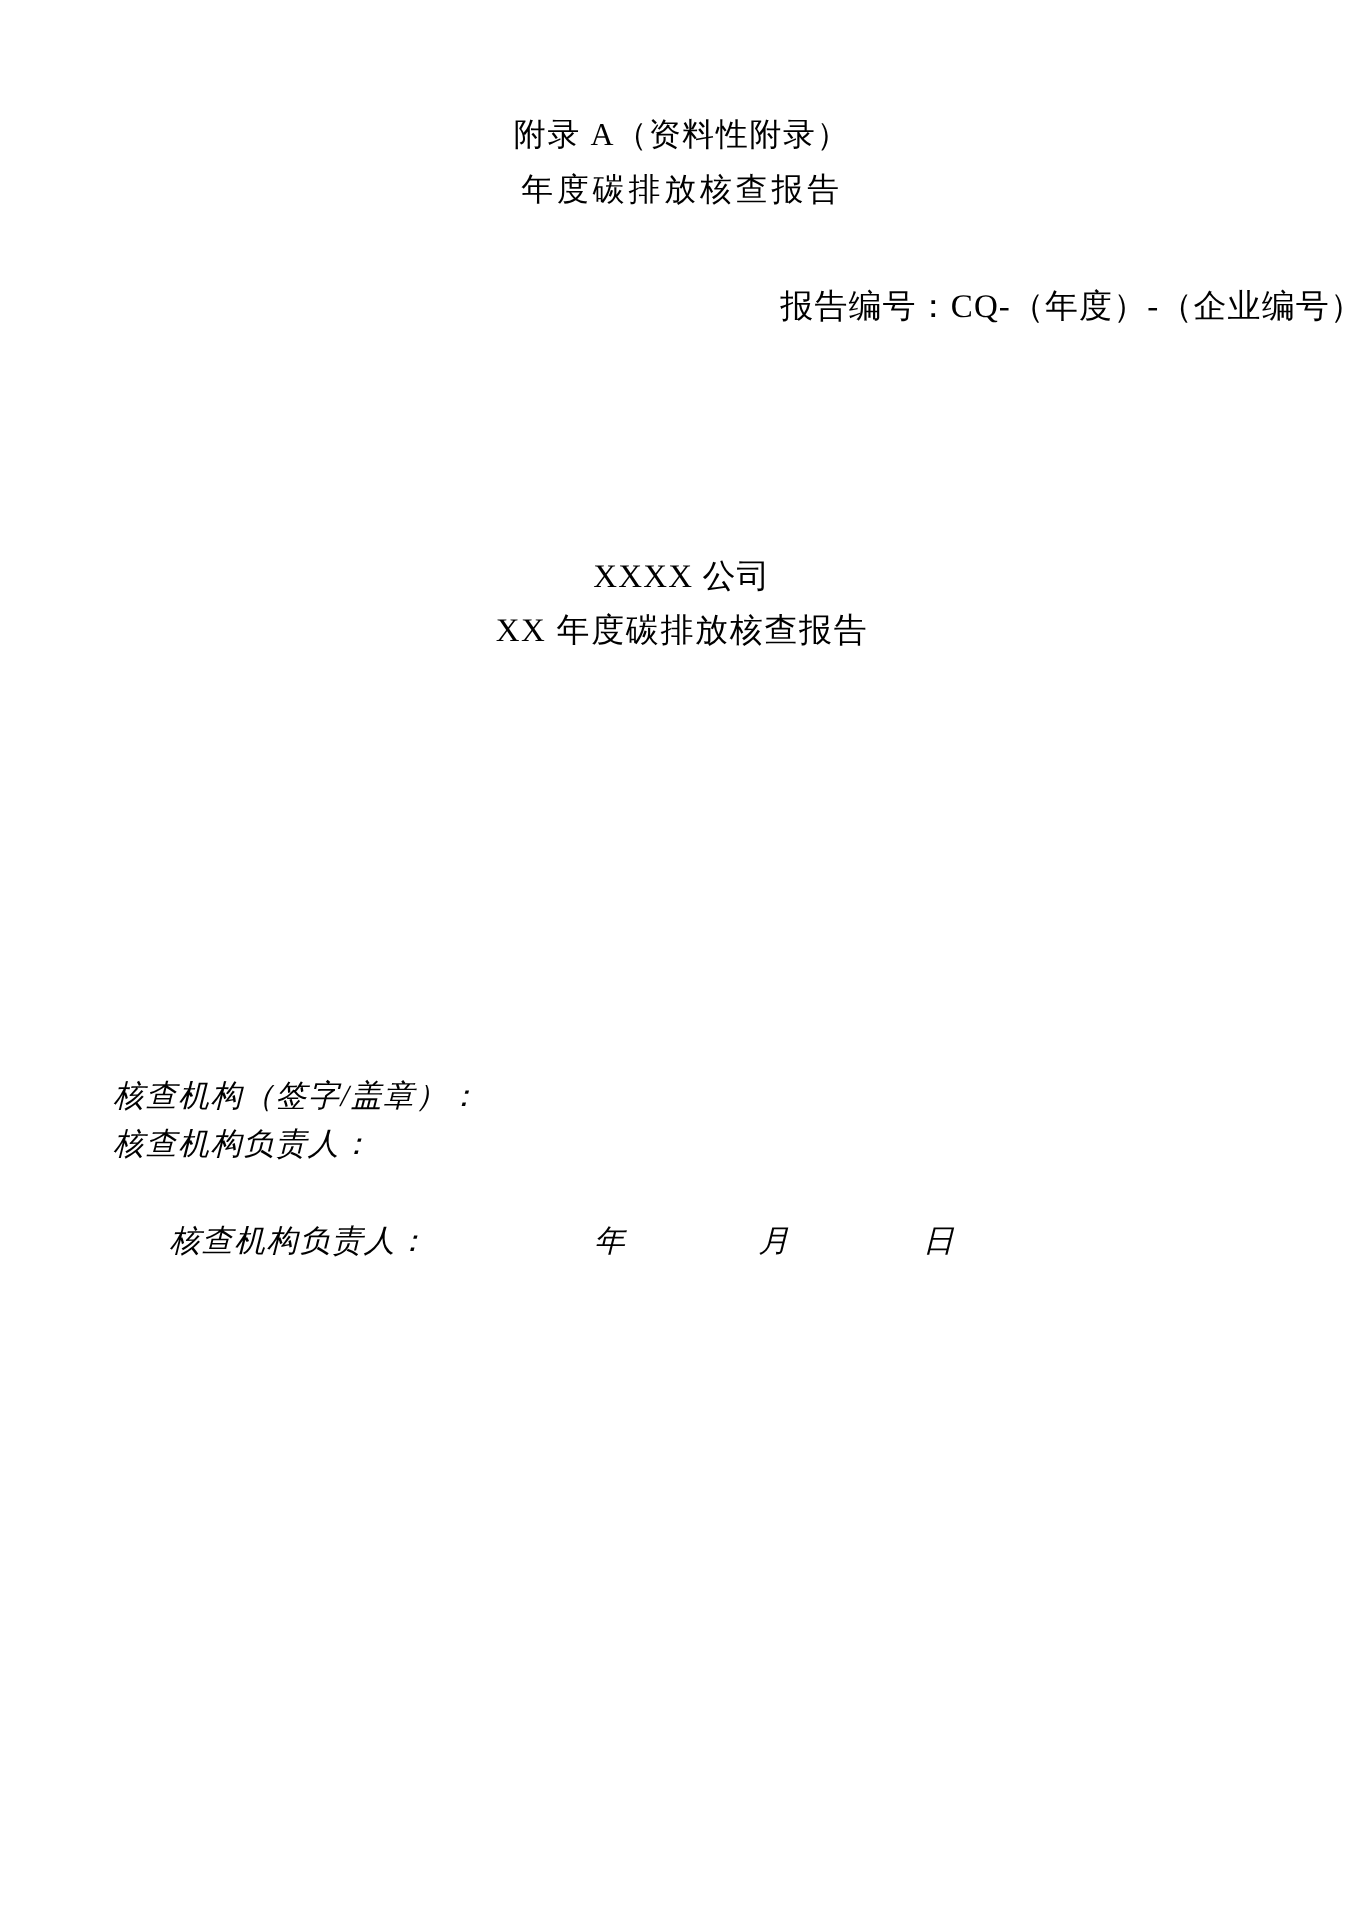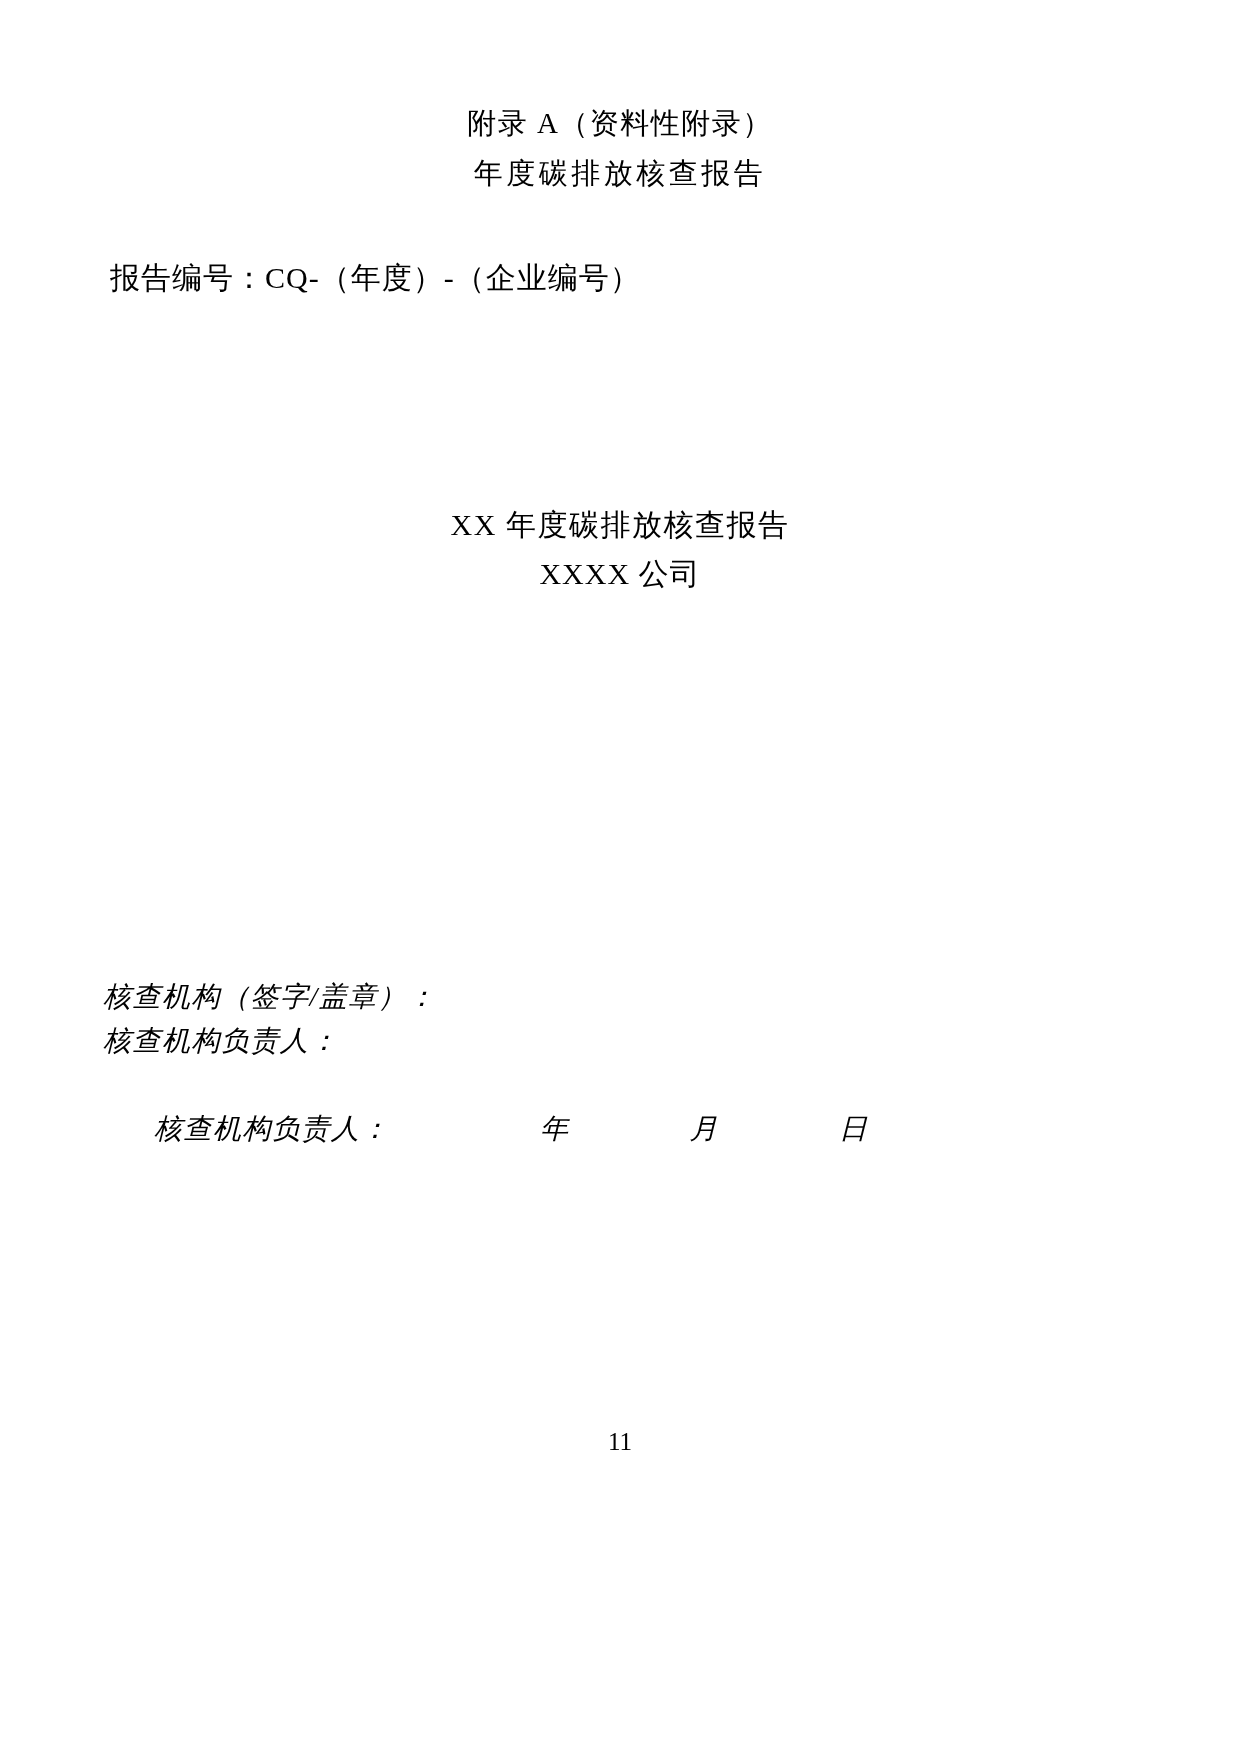--- a/index.html
+++ b/index.html
@@ -42,21 +42,21 @@
     letter-spacing: 3.5px;
     white-space: pre;
   }
 
   
   .report-no-row {
     position: absolute;
     top: 258px;
     left: 0;
     width: 1240px;
-    text-align: left;
+    text-align: right;
   }
   .report-no {
     font-size: 30px;
     letter-spacing: 1px;
     white-space: pre;
     padding-left: 110px;
   }
 
   
   .center-block {
@@ -114,27 +114,26 @@
   <div class="appendix-block">
     <div class="appendix-title">附录 A（资料性附录）</div>
     <div class="appendix-subtitle">年度碳排放核查报告</div>
   </div>
 
   <div class="report-no-row">
     <span class="report-no">报告编号：CQ-（年度）-（企业编号）</span>
   </div>
 
   <div class="center-block">
+    <div class="center-line company">XXXX 公司</div>
     <div class="center-line">XX 年度碳排放核查报告</div>
-    <div class="center-line company">XXXX 公司</div>
   </div>
 
   <div class="signature-block">
     <div class="sig-line">核查机构（签字/盖章）：</div>
     <div class="sig-line">核查机构负责人：</div>
     <div class="sig-line sig-date">
       <span>核查机构负责人：</span><span class="gap-y"></span><span class="u">年</span><span class="gap-m"></span><span class="u">月</span><span class="gap-m"></span><span class="u">日</span>
     </div>
   </div>
 
-  <div class="page-number">11</div>
 
 </div>
 
 </body></html>

